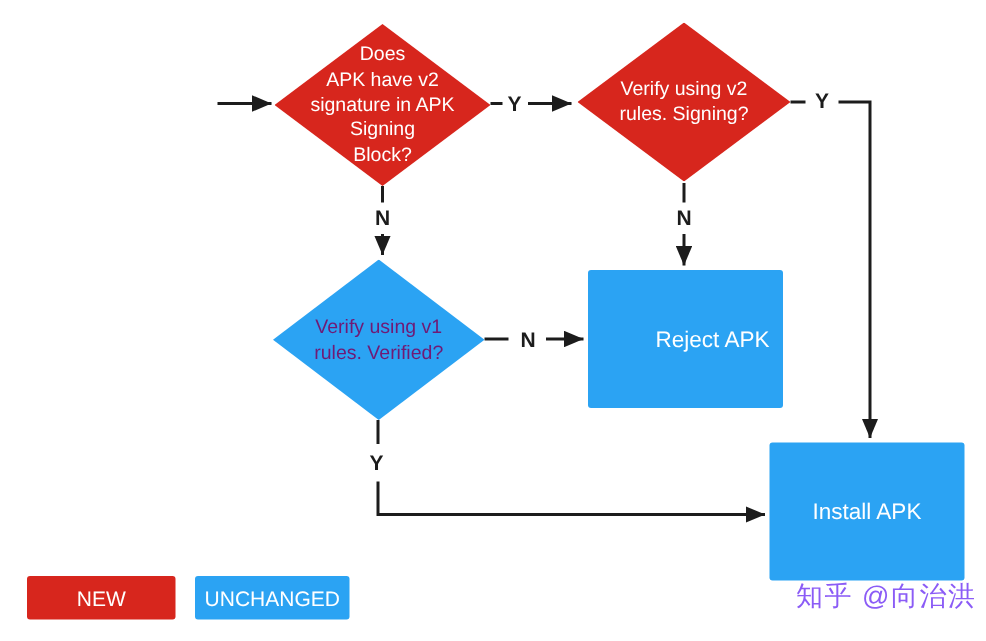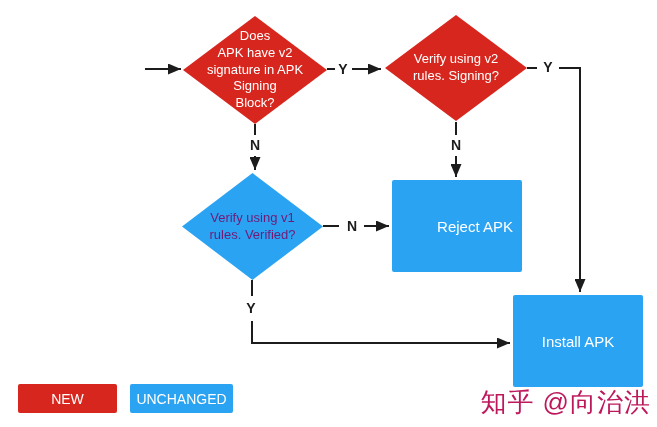--- a/index.html
+++ b/index.html
@@ -36,22 +36,22 @@
     position:absolute;
     display:flex;align-items:center;justify-content:center;
     color:#ffffff;font-size:14px;
     border-radius:2px;
   }
   .legend-chip.red{background:#d7261d;}
   .legend-chip.blue{background:#2ba3f3;}
   .watermark{
     position:absolute;
     right:6px;top:385px;
-    font-size:26px;letter-spacing:1px;
-    color:#be185d;
+    font-size:18px;letter-spacing:1px;
+    color:#8b5cf6;
   }
 </style>
 </head>
 <body>
 
 <div class="stage">
 
   <svg class="edges" viewBox="0 0 657 427" xmlns="http://www.w3.org/2000/svg">
     <defs>
       <marker id="arrow" markerUnits="userSpaceOnUse" markerWidth="13" markerHeight="11" refX="13" refY="5.5" orient="auto">

